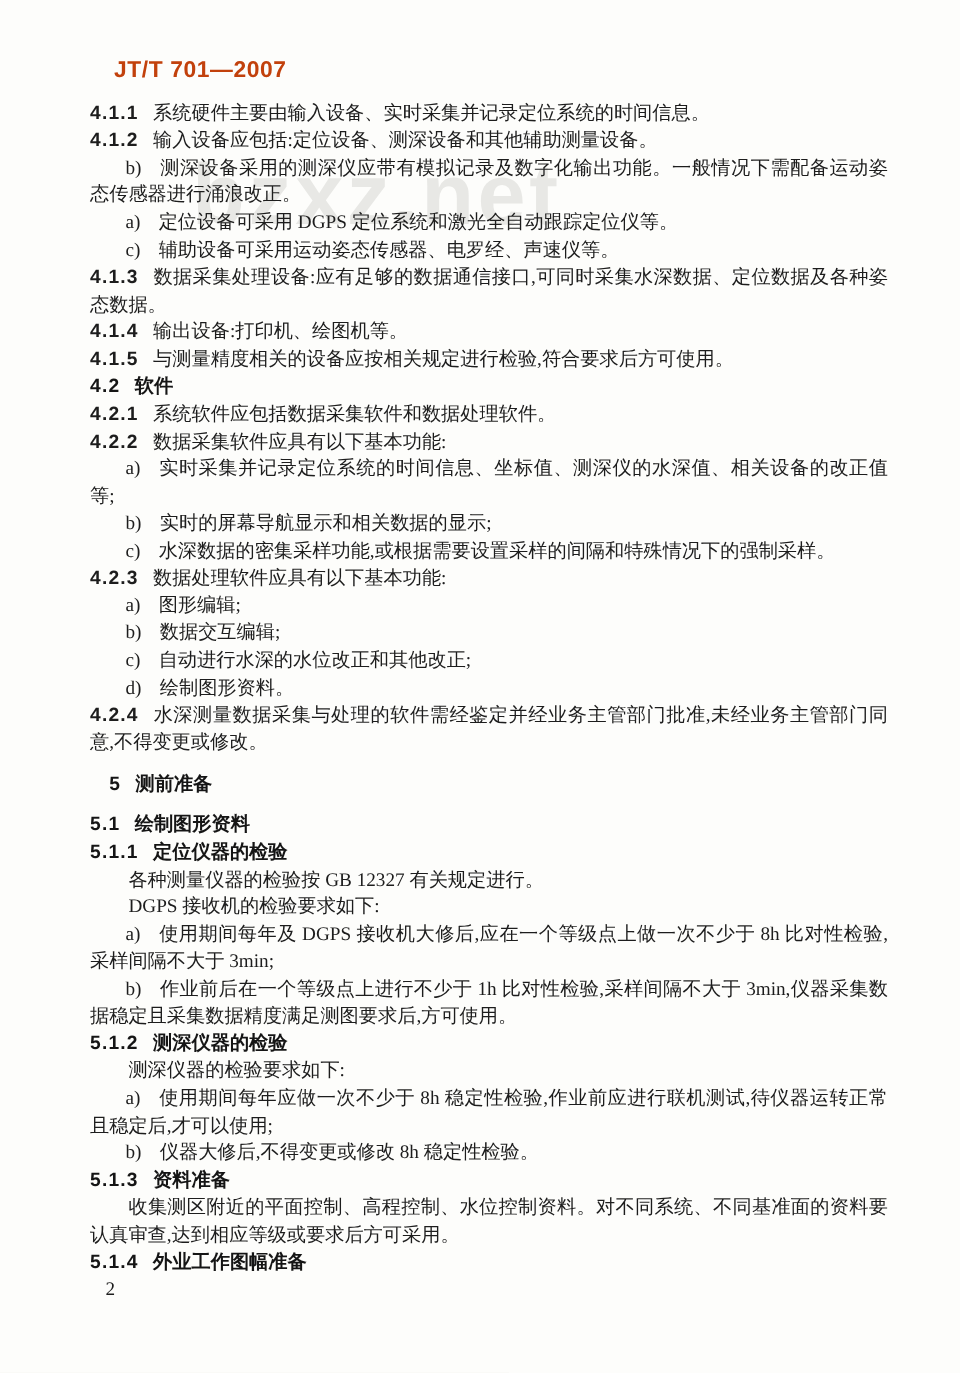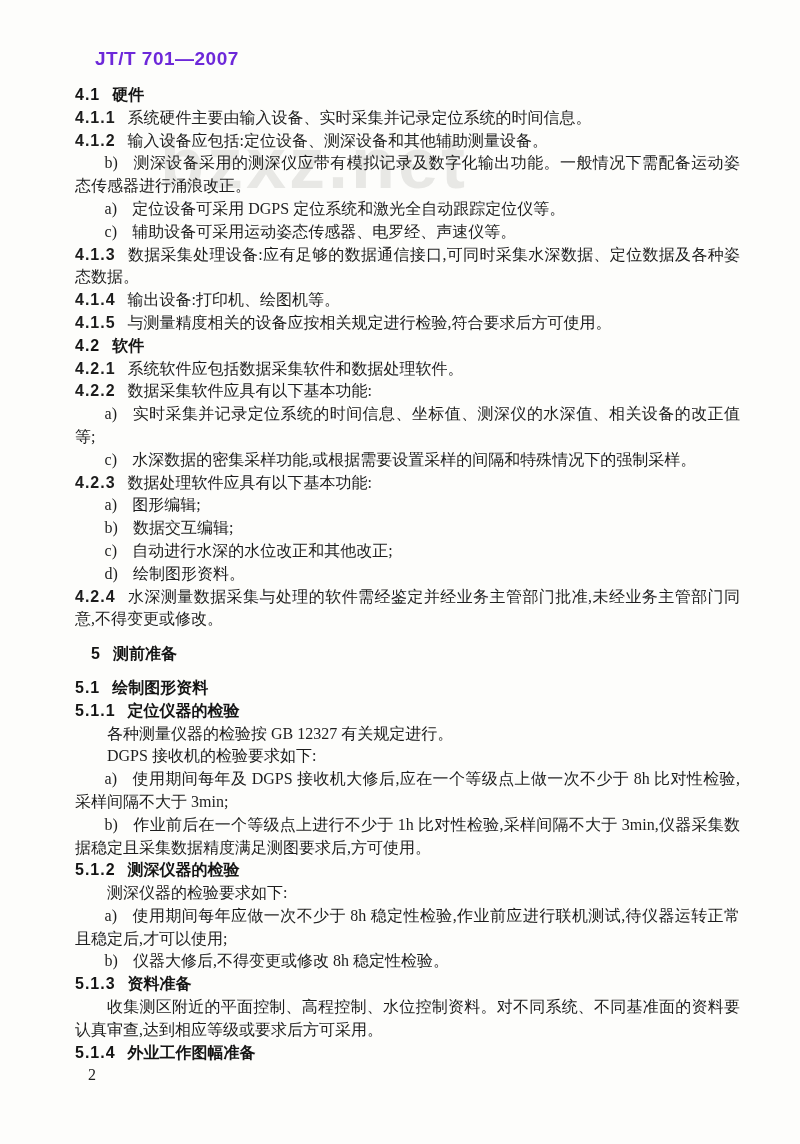--- a/index.html
+++ b/index.html
@@ -15,21 +15,21 @@
     overflow:hidden;
     color:#1d1d1d;
   }
   .doc-header{
     position:absolute;
     top:48px;left:95px;
     font-family:"Liberation Sans","DejaVu Sans",sans-serif;
     font-weight:bold;
     font-size:19px;
     letter-spacing:0.5px;
-    color:#6d28d9;
+    color:#c2410c;
   }
   .watermark{
     position:absolute;
     top:122px;left:160px;
     font-family:"Liberation Sans","DejaVu Sans",sans-serif;
     font-weight:bold;
     font-size:72px;
     letter-spacing:3px;
     color:rgba(125,125,118,0.16);
     white-space:nowrap;
@@ -78,33 +78,33 @@
 </style>
 </head>
 <body>
 
 <div class="page">
   <div class="watermark">bzxz.net</div>
 
   <header class="doc-header">JT/T 701—2007</header>
 
   <main class="doc">
-      <p class="line h2"><span class="num">4.1</span><span class="txt">硬件</span></p>
       <p class="line clause"><span class="num">4.1.1</span><span class="txt">系统硬件主要由输入设备、实时采集并记录定位系统的时间信息。</span></p>
       <p class="line clause"><span class="num">4.1.2</span><span class="txt">输入设备应包括:定位设备、测深设备和其他辅助测量设备。</span></p>
       <p class="line item"><span class="num">b)</span><span class="txt">测深设备采用的测深仪应带有模拟记录及数字化输出功能。一般情况下需配备运动姿态传感器进行涌浪改正。</span></p>
       <p class="line item"><span class="num">a)</span><span class="txt">定位设备可采用 DGPS 定位系统和激光全自动跟踪定位仪等。</span></p>
       <p class="line item"><span class="num">c)</span><span class="txt">辅助设备可采用运动姿态传感器、电罗经、声速仪等。</span></p>
       <p class="line clause"><span class="num">4.1.3</span><span class="txt">数据采集处理设备:应有足够的数据通信接口,可同时采集水深数据、定位数据及各种姿态数据。</span></p>
       <p class="line clause"><span class="num">4.1.4</span><span class="txt">输出设备:打印机、绘图机等。</span></p>
       <p class="line clause"><span class="num">4.1.5</span><span class="txt">与测量精度相关的设备应按相关规定进行检验,符合要求后方可使用。</span></p>
       <p class="line h2"><span class="num">4.2</span><span class="txt">软件</span></p>
       <p class="line clause"><span class="num">4.2.1</span><span class="txt">系统软件应包括数据采集软件和数据处理软件。</span></p>
       <p class="line clause"><span class="num">4.2.2</span><span class="txt">数据采集软件应具有以下基本功能:</span></p>
       <p class="line item"><span class="num">a)</span><span class="txt">实时采集并记录定位系统的时间信息、坐标值、测深仪的水深值、相关设备的改正值等;</span></p>
+      <p class="line item"><span class="num">b)</span><span class="txt">实时的屏幕导航显示和相关数据的显示;</span></p>
       <p class="line item"><span class="num">c)</span><span class="txt">水深数据的密集采样功能,或根据需要设置采样的间隔和特殊情况下的强制采样。</span></p>
       <p class="line clause"><span class="num">4.2.3</span><span class="txt">数据处理软件应具有以下基本功能:</span></p>
       <p class="line item"><span class="num">a)</span><span class="txt">图形编辑;</span></p>
       <p class="line item"><span class="num">b)</span><span class="txt">数据交互编辑;</span></p>
       <p class="line item"><span class="num">c)</span><span class="txt">自动进行水深的水位改正和其他改正;</span></p>
       <p class="line item"><span class="num">d)</span><span class="txt">绘制图形资料。</span></p>
       <p class="line clause"><span class="num">4.2.4</span><span class="txt">水深测量数据采集与处理的软件需经鉴定并经业务主管部门批准,未经业务主管部门同意,不得变更或修改。</span></p>
       <p class="line h1"><span class="num">5</span><span class="txt">测前准备</span></p>
       <p class="line h2"><span class="num">5.1</span><span class="txt">绘制图形资料</span></p>
       <p class="line h3"><span class="num">5.1.1</span><span class="txt">定位仪器的检验</span></p>

